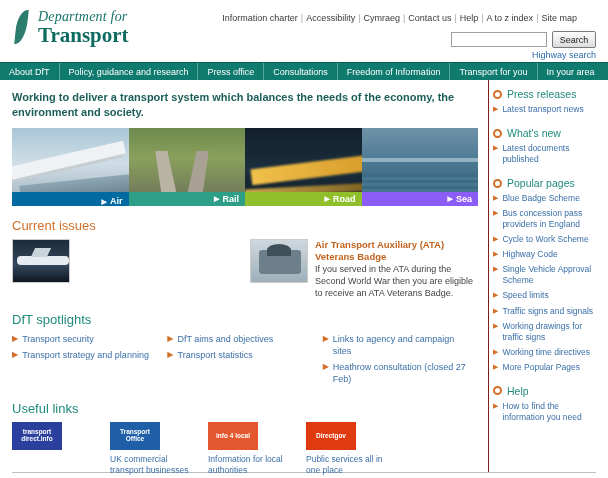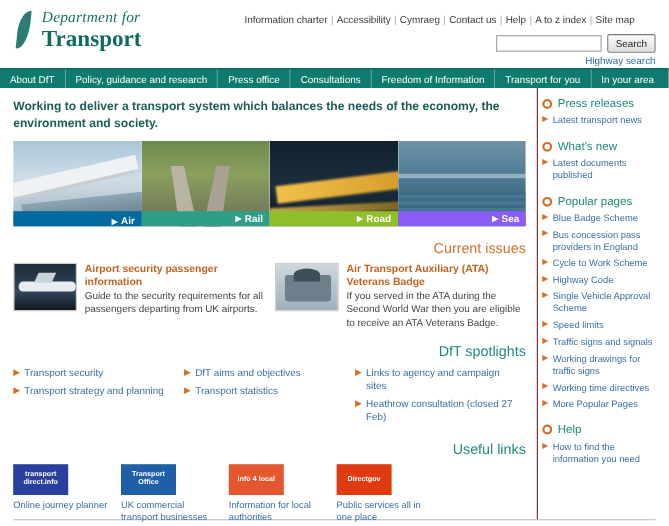--- a/index.html
+++ b/index.html
@@ -253,21 +253,20 @@
   .lab-rail { background: #2e9e86; }
   .lab-road { background: #8fbf2a; }
   .lab-sea  { background: #8b5cf6; }
 
   
   .sec-title {
     font-size: 13px;
     color: #d2702a;
     margin: 12px 0 6px 0;
     font-weight: normal;
-    text-align: right;
   }
   .sec-title.teal { color: #1f8a7c; }
 
   
   .issues {
     display: flex;
     gap: 10px;
     width: 466px;
   }
   .issue {
@@ -489,24 +488,20 @@
             <span>Sea</span>
           </div>
         </div>
       </div>
 
       <div class="sec-title">Current issues</div>
 
       <div class="issues">
         <div class="issue">
           <div class="issue-thumb thumb-plane"></div>
-          <div class="issue-body">
-            <div class="issue-title">Airport security passenger information</div>
-            <div class="issue-text">Guide to the security requirements for all passengers departing from UK airports.</div>
-          </div>
         </div>
         <div class="issue">
           <div class="issue-thumb thumb-ata"></div>
           <div class="issue-body">
             <div class="issue-title">Air Transport Auxiliary (ATA) Veterans Badge</div>
             <div class="issue-text">If you served in the ATA during the Second World War then you are eligible to receive an ATA Veterans Badge.</div>
           </div>
         </div>
       </div>
 
@@ -543,21 +538,20 @@
             <span class="txt">Heathrow consultation (closed 27 Feb)</span>
           </div>
         </div>
       </div>
 
       <div class="sec-title teal">Useful links</div>
 
       <div class="ulinks">
         <div class="ulink">
           <div class="ulink-logo lg1">transport direct.info</div>
-          <div class="ulink-cap">Online journey planner</div>
         </div>
         <div class="ulink">
           <div class="ulink-logo lg3">Transport Office</div>
           <div class="ulink-cap">UK commercial transport businesses</div>
         </div>
         <div class="ulink">
           <div class="ulink-logo lg4">info 4 local</div>
           <div class="ulink-cap">Information for local authorities</div>
         </div>
         <div class="ulink">

